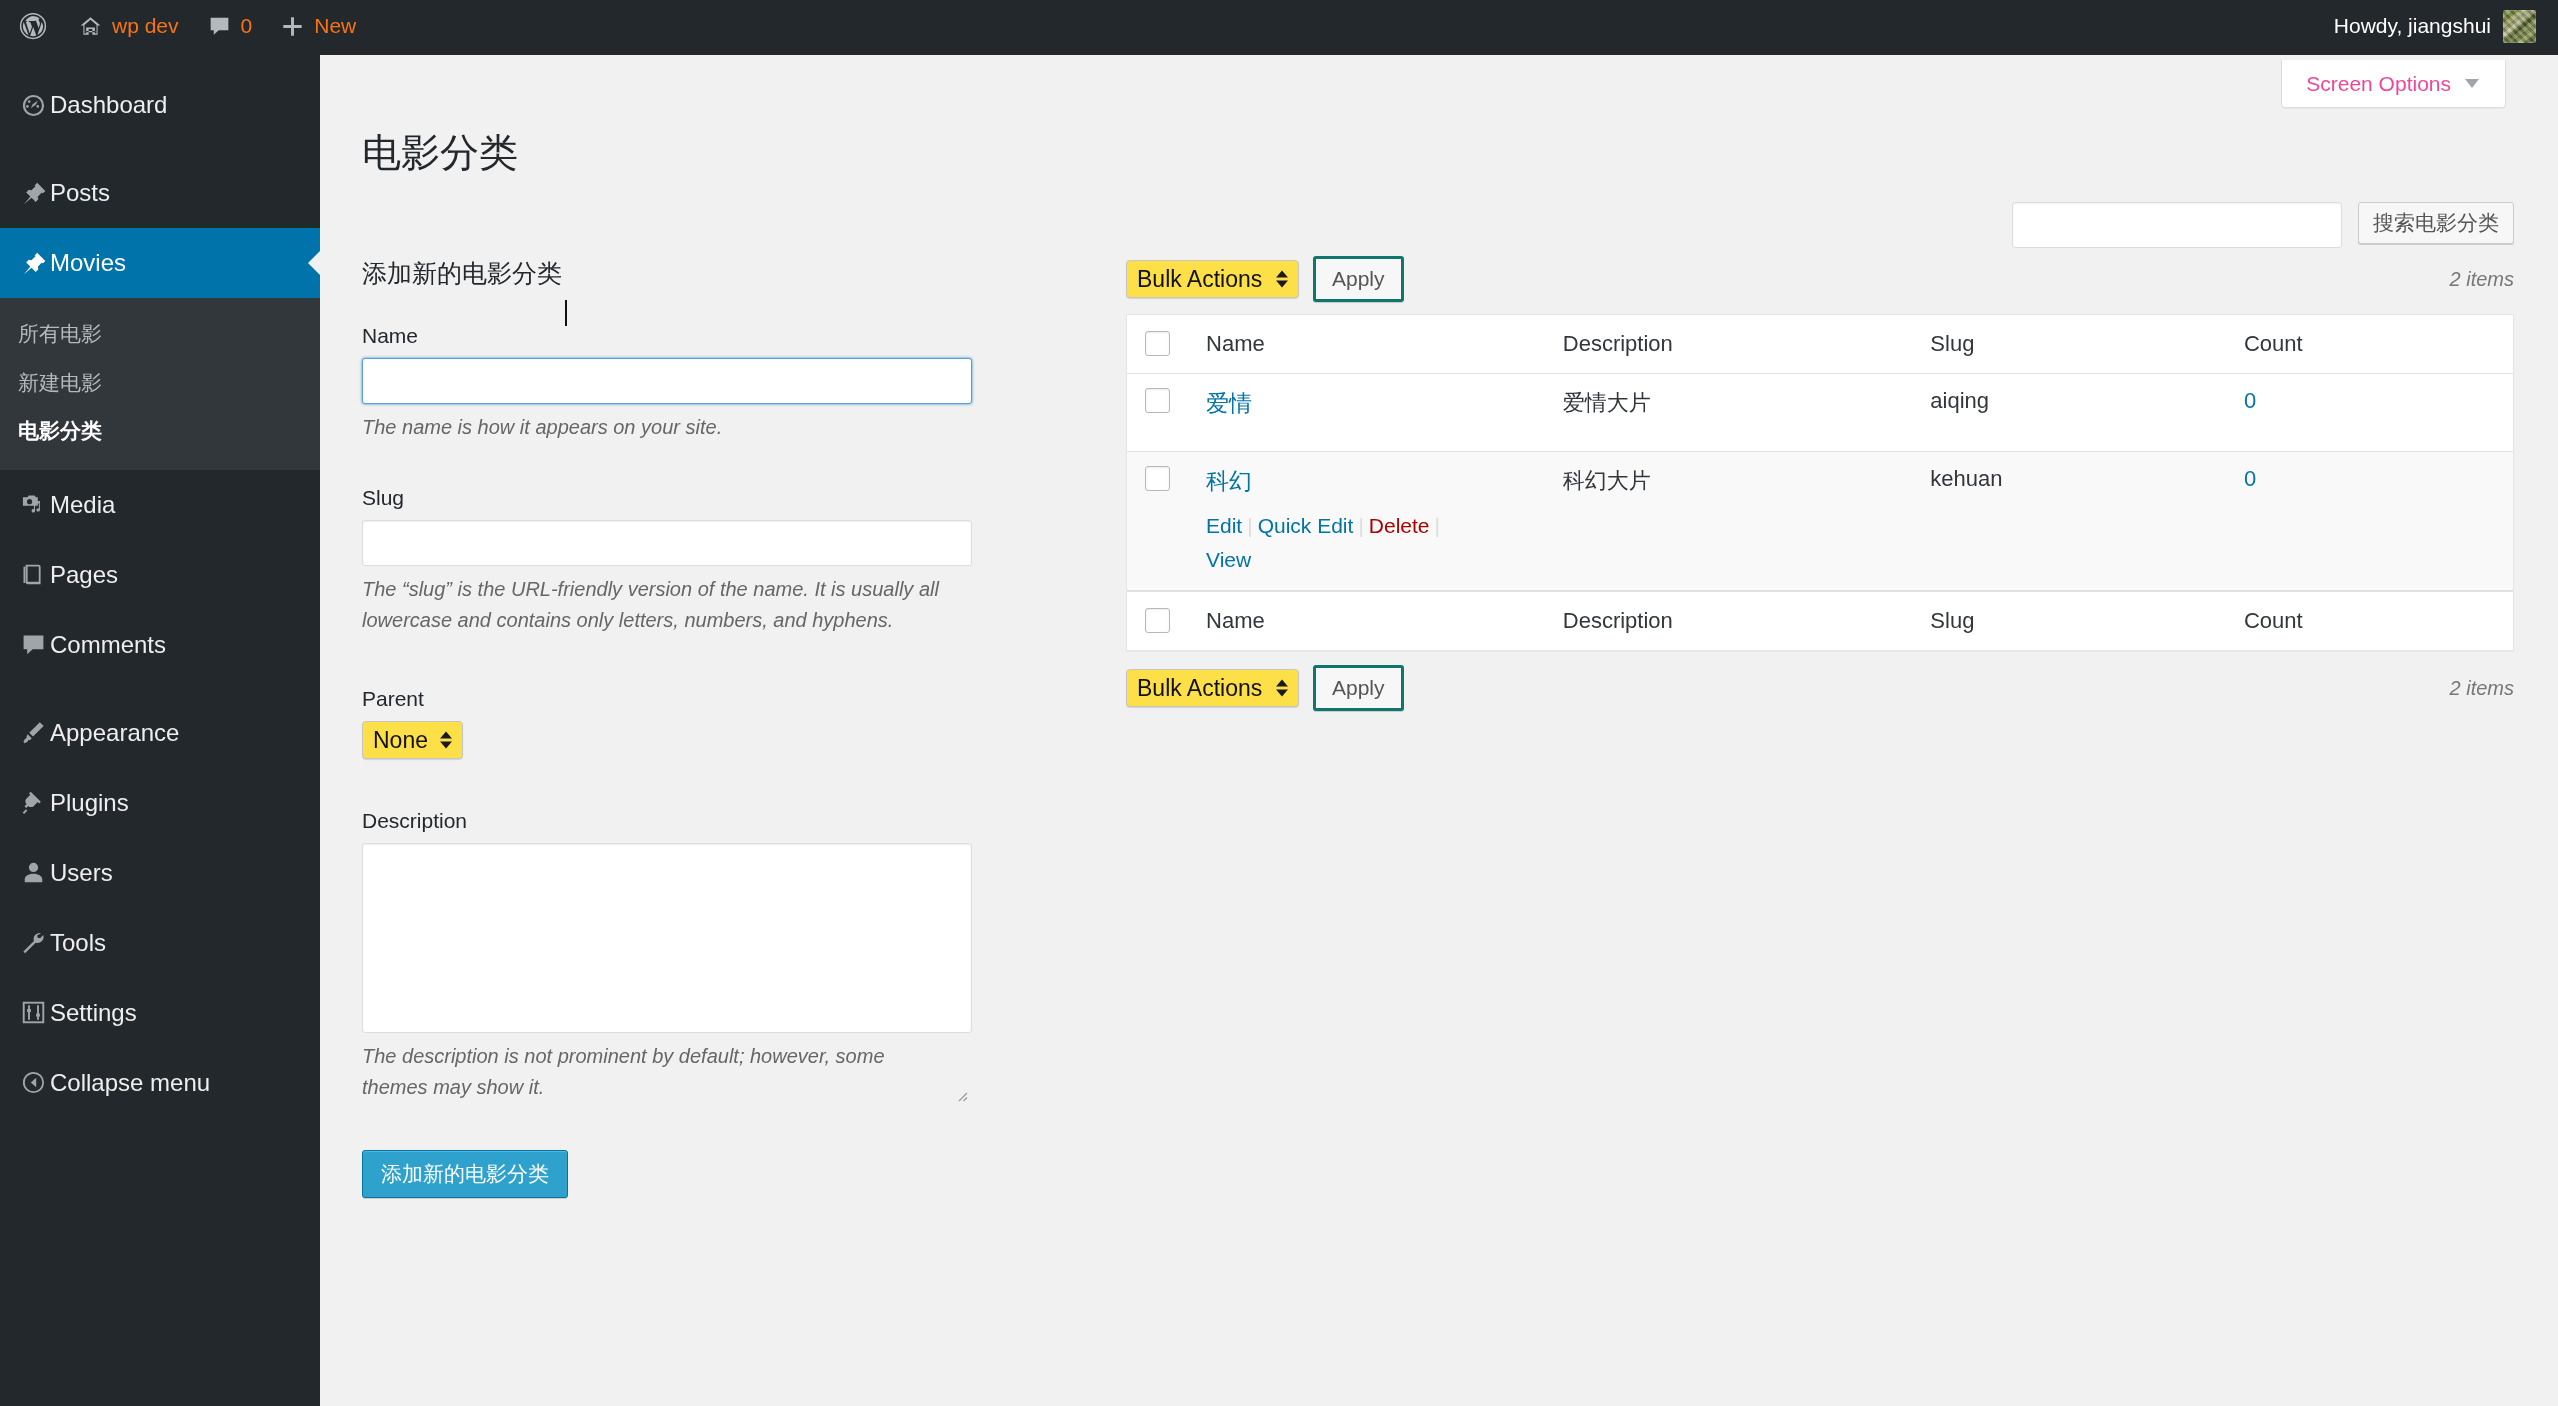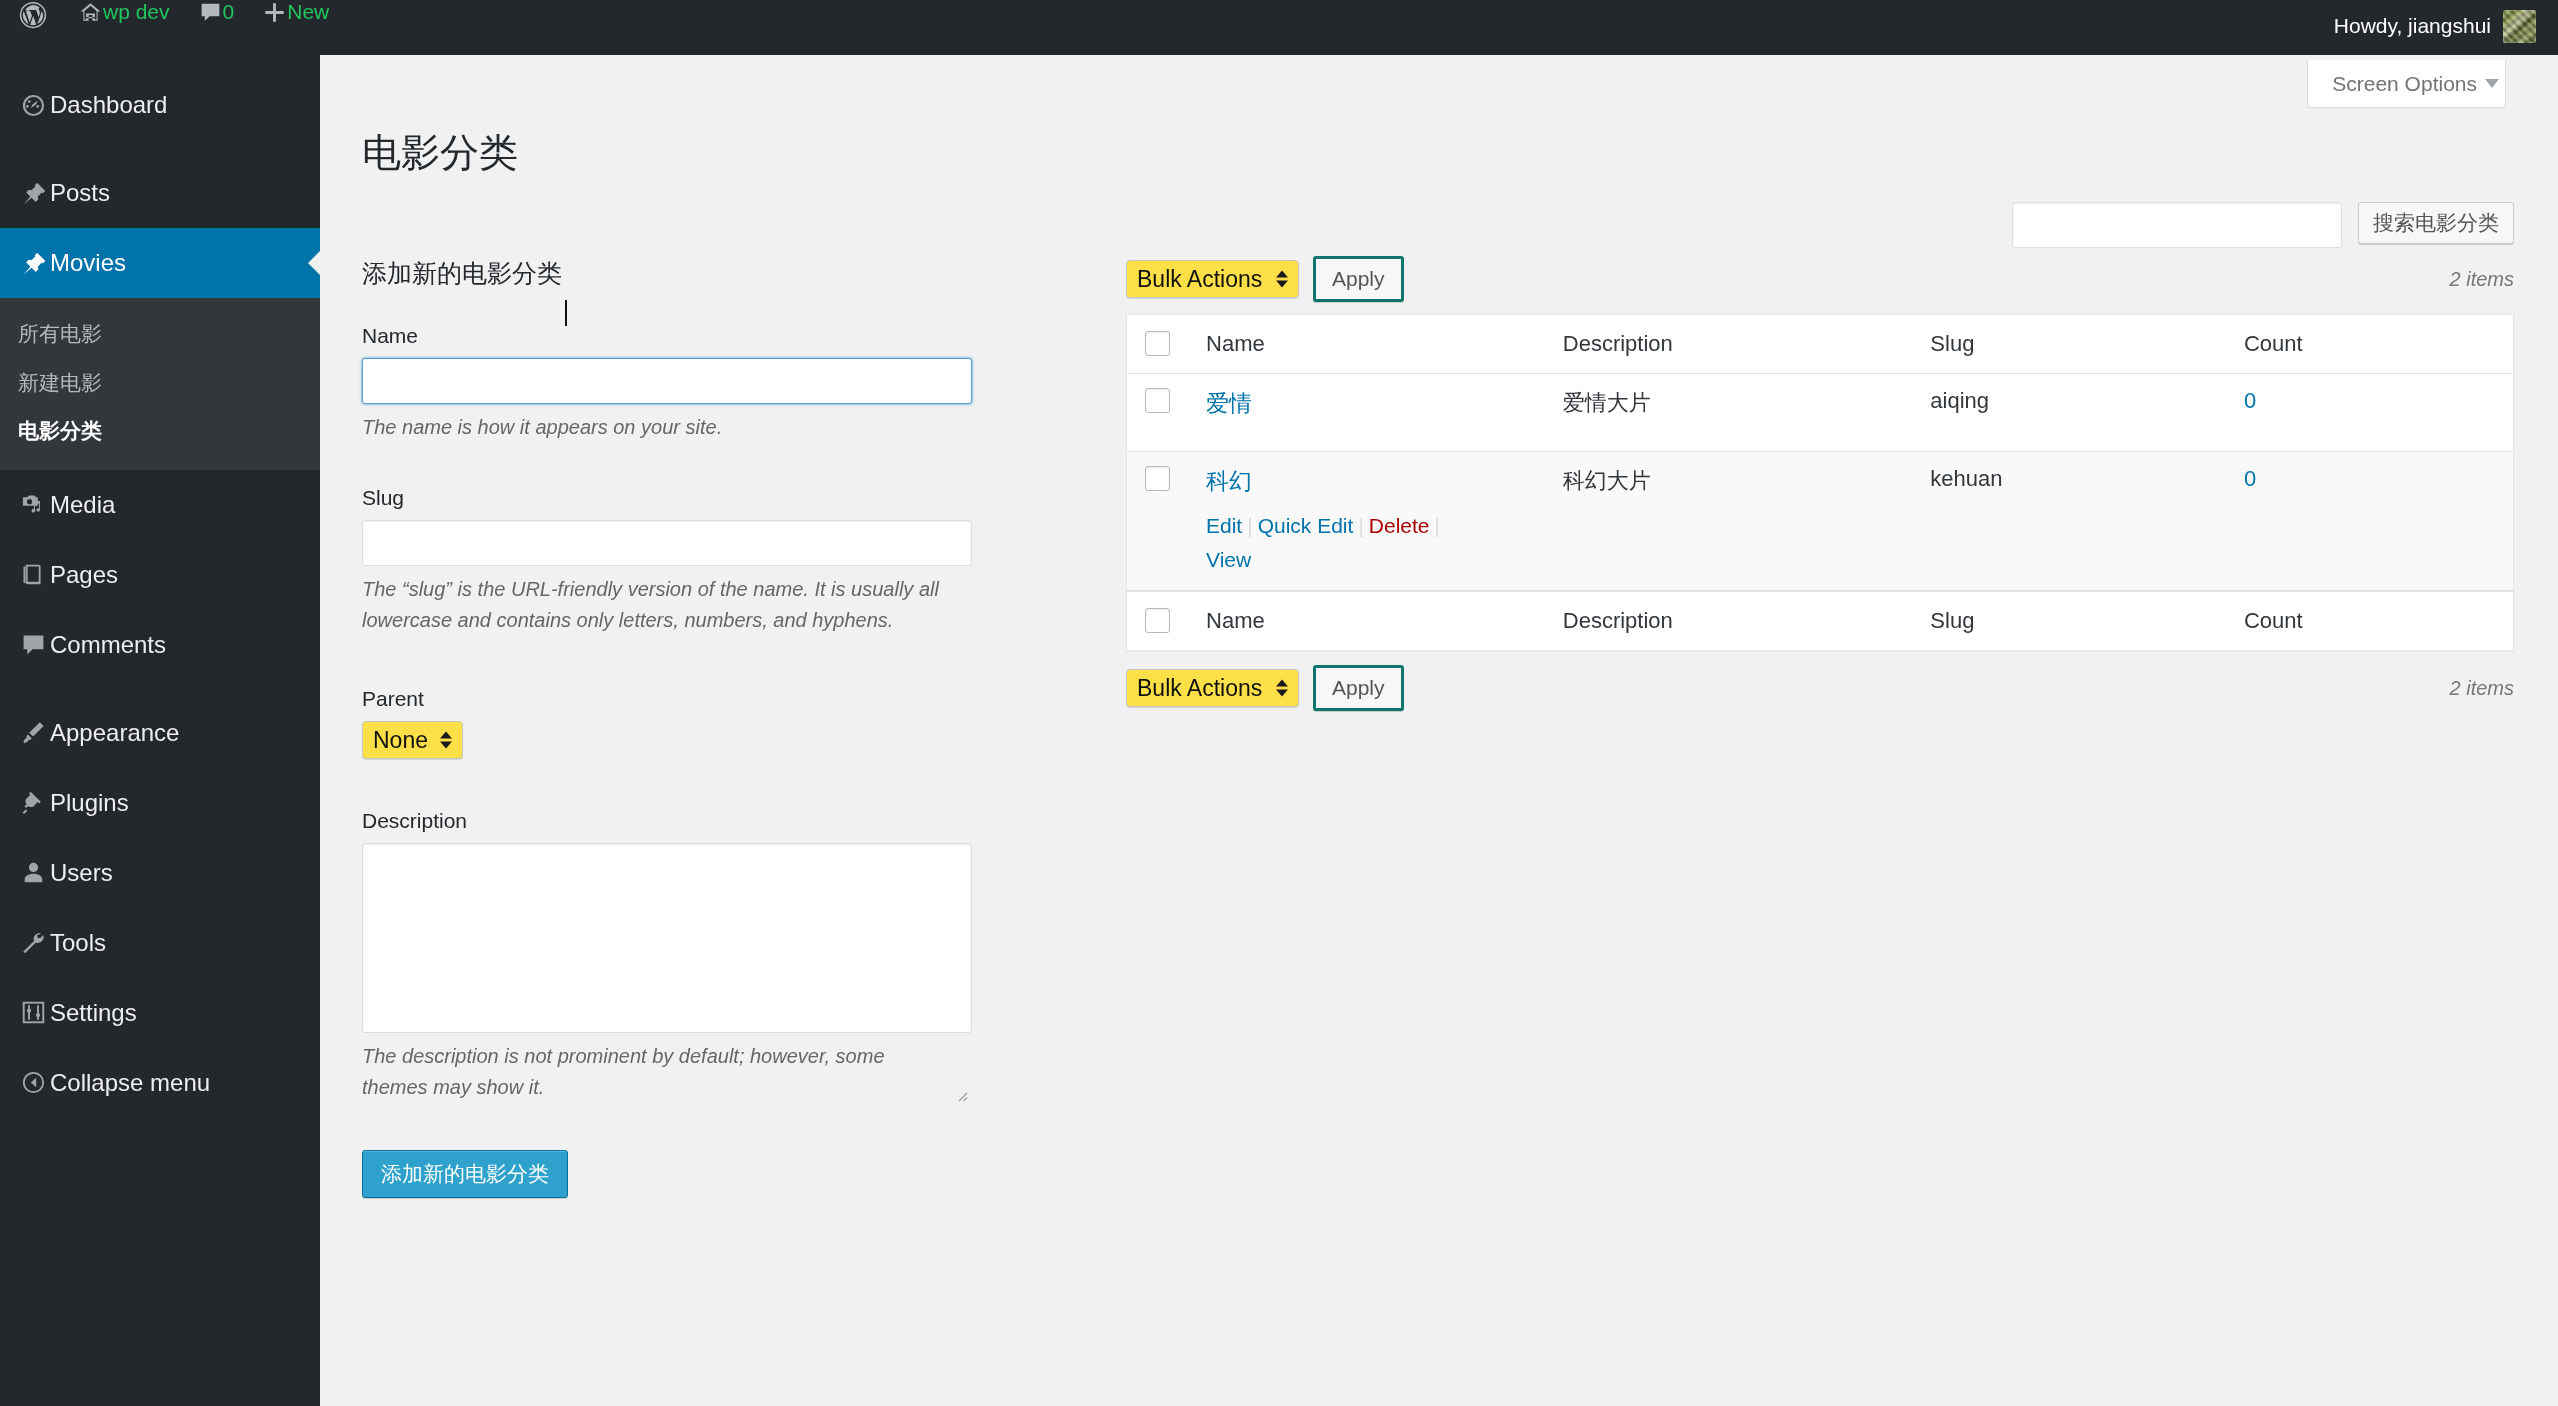--- a/index.html
+++ b/index.html
@@ -15,23 +15,23 @@
   #adminbar {
     position: absolute; top: 0; left: 0;
     width: 2558px; height: 52px;
     background: #23282d;
     display: flex; align-items: center;
     color: #b4b9be;
     font-size: 21px;
     z-index: 50;
   }
   .ab-item {
-    display: flex; align-items: flex-start;
+    display: flex; align-items: center;
     height: 52px; padding: 0 14px;
-    color: #22c55e;
+    gap: 9px; color: #f97316;
     white-space: nowrap;
   }
   .ab-item.wplogo { padding: 0 16px 0 18px; }
   .ab-spacer { flex: 1 1 auto; }
   .ab-right {
     display: flex; align-items: center; gap: 12px;
     height: 52px; padding: 0 22px 0 14px;
     color: #fff; font-size: 21px;
   }
   .avatar {
@@ -106,26 +106,26 @@
     content: ""; position: absolute; top: 0; left: 0; right: 0; height: 3px;
     background: #23282d;
   }
 
   
   #screen-meta-links {
     position: absolute; top: 8px; right: 52px;
     z-index: 20;
   }
   #screen-options-btn {
-    display: inline-flex; align-items: center; gap: 8px;
-    height: 48px; padding: 0 6px 0 24px;
+    display: inline-flex; align-items: center; gap: 14px;
+    height: 48px; padding: 0 26px 0 24px;
     background: #fff;
     border: 1px solid #ddd; border-top: none;
     border-radius: 0 0 4px 4px;
-    color: #737373; font-size: 21px;
+    color: #ec4899; font-size: 21px;
     box-shadow: 0 1px 1px rgba(0,0,0,.04);
     cursor: pointer;
   }
   .caret-down {
     width: 0; height: 0;
     border-left: 7px solid transparent;
     border-right: 7px solid transparent;
     border-top: 9px solid #a0a5aa;
   }
 

